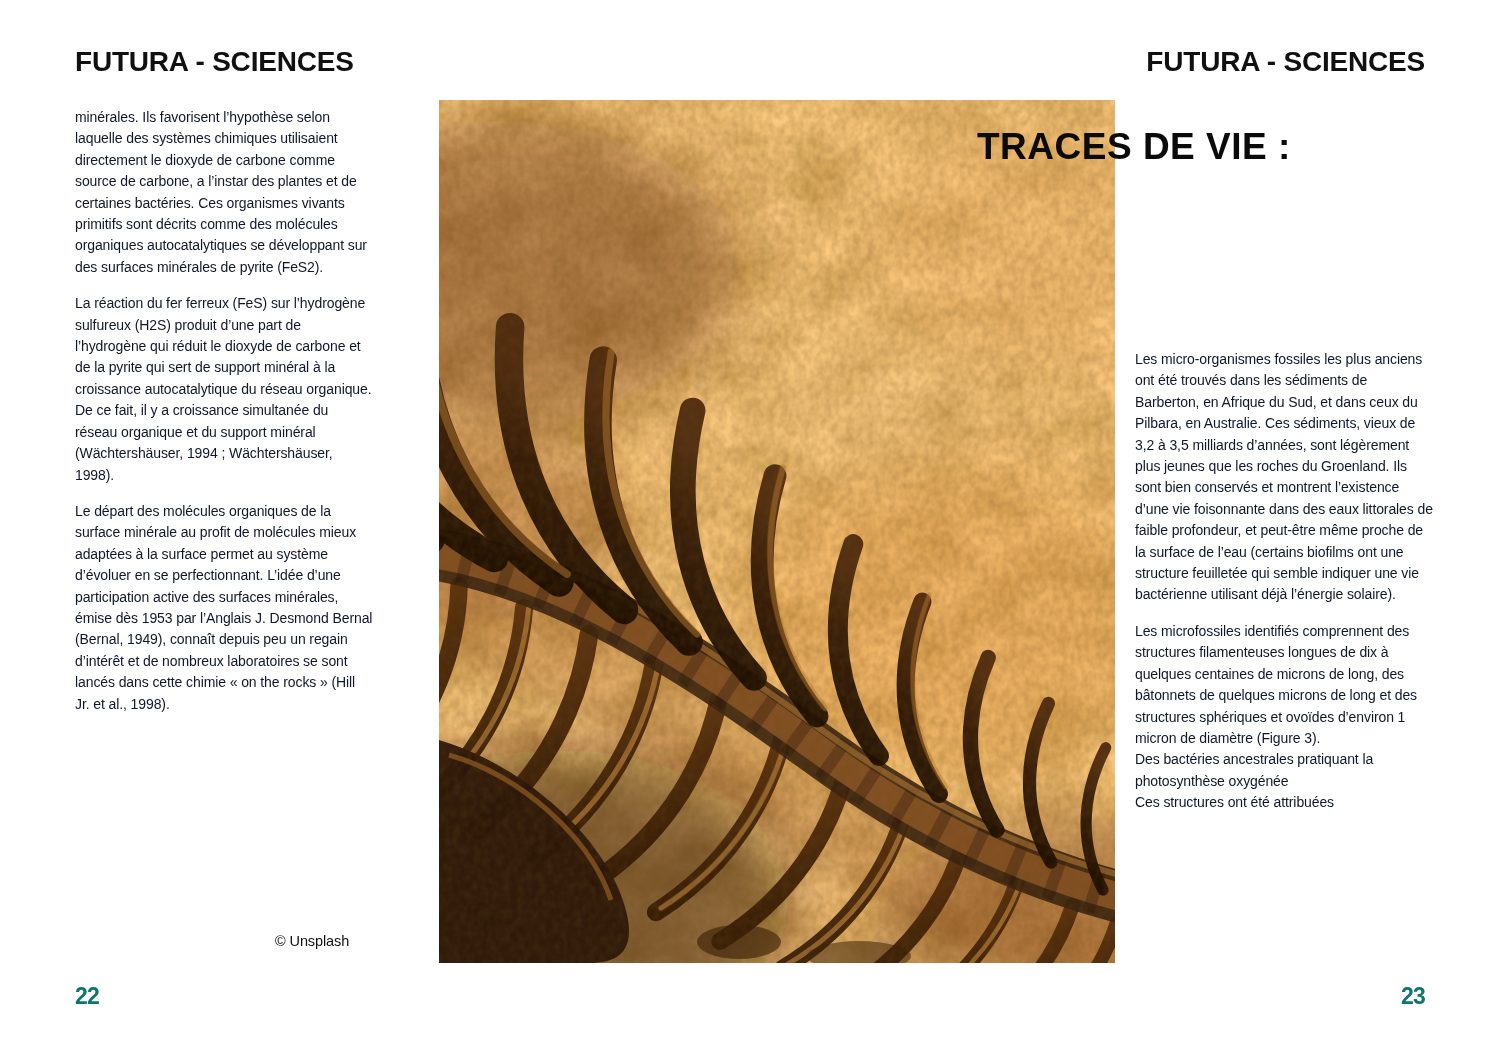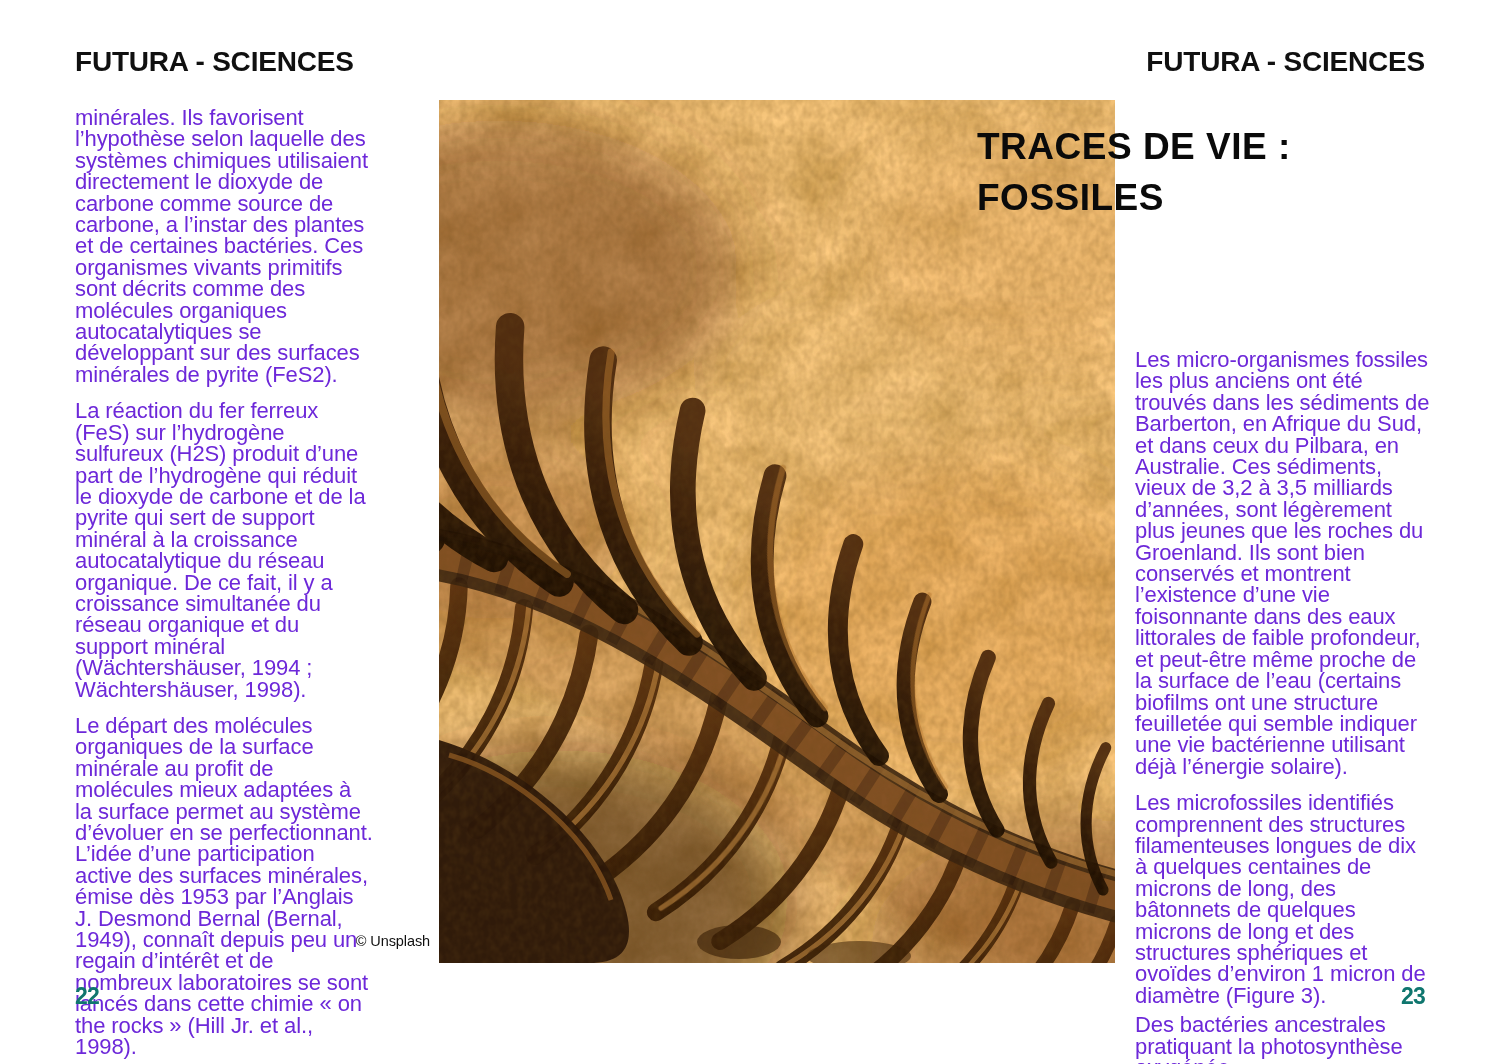--- a/index.html
+++ b/index.html
@@ -16,47 +16,47 @@
   .hdr {
     position: absolute; top: 46px;
     font-size: 28px; font-weight: 700; letter-spacing: -0.2px;
     color: #101010; white-space: nowrap;
   }
   .hdr-left  { left: 75px; }
   .hdr-right { right: 75px; }
 
   .body-col {
     position: absolute; width: 298px;
-    font-size: 22px; line-height: 21.4px; letter-spacing: -0.1px;
-    color: #6d28d9;
+    font-size: 14px; line-height: 21.4px; letter-spacing: -0.1px;
+    color: #0f172a;
   }
   #left-col  { left: 75px;  top: 107px; }
   #right-col { left: 1135px; top: 349px; }
   .para { margin: 0; }
   .para + .para { margin-top: 15px; }
-  .para + .para.no-gap { margin-top: 8px; }
+  .para + .para.no-gap { margin-top: 0; }
 
   .photo-wrap {
     position: absolute; left: 439px; top: 100px;
     width: 676px; height: 863px;
     z-index: 1;
   }
   .photo-wrap svg { display: block; width: 676px; height: 863px; }
 
   .article-title {
     position: absolute; left: 977px; top: 121px;
     z-index: 5;
     font-size: 37px; font-weight: 700; line-height: 51px;
     letter-spacing: 0.5px; color: #0a0a0a;
     white-space: nowrap;
   }
 
   .photo-caption {
     position: absolute; left: 275px; top: 933px; width: 155px;
-    text-align: right; font-size: 14.5px; letter-spacing: -0.1px;
+    text-align: left; font-size: 14.5px; letter-spacing: -0.1px;
     color: #101010;
   }
 
   .pgnum {
     position: absolute; top: 983px;
     font-size: 23px; font-weight: 700; letter-spacing: -0.8px;
     color: #0f766e;
   }
   .pgnum-left  { left: 75px; }
   .pgnum-right { right: 75px; }
@@ -180,21 +180,20 @@
       <path d="M10,655 C80,675 150,735 172,800" fill="none" stroke="#b5732b" stroke-width="5" opacity="0.55"></path>
       <ellipse cx="300" cy="842" rx="42" ry="17" fill="#3a2008" opacity="0.65"></ellipse>
       <ellipse cx="420" cy="856" rx="52" ry="15" fill="#3a2008" opacity="0.55"></ellipse>
 
       <rect width="676" height="863" filter="url(#grain)" opacity="0.45"></rect>
     </svg>
   </div>
 
   <div class="article-title">
     <div>TRACES DE VIE :</div>
-    <div>FOSSILES</div>
   </div>
 
   <div class="photo-caption">© Unsplash</div>
 
   <div class="body-col" id="right-col">
     <p class="para">Les micro-organismes fossiles les plus anciens ont été trouvés dans les sédiments de Barberton, en Afrique du Sud, et dans ceux du Pilbara, en Australie. Ces sédiments, vieux de 3,2 à 3,5 milliards d’années, sont légèrement plus jeunes que les roches du Groenland. Ils sont bien conservés et montrent l’existence d’une vie foisonnante dans des eaux littorales de faible profondeur, et peut-être même proche de la surface de l’eau (certains biofilms ont une structure feuilletée qui semble indiquer une vie bactérienne utilisant déjà l’énergie solaire).</p>
     <p class="para">Les microfossiles identifiés comprennent des structures filamenteuses longues de dix à quelques centaines de microns de long, des bâtonnets de quelques microns de long et des structures sphériques et ovoïdes d’environ 1 micron de diamètre (Figure 3).</p>
     <p class="para no-gap">Des bactéries ancestrales pratiquant la photosynthèse oxygénée</p>
     <p class="para no-gap">Ces structures ont été attribuées</p>
   </div>

